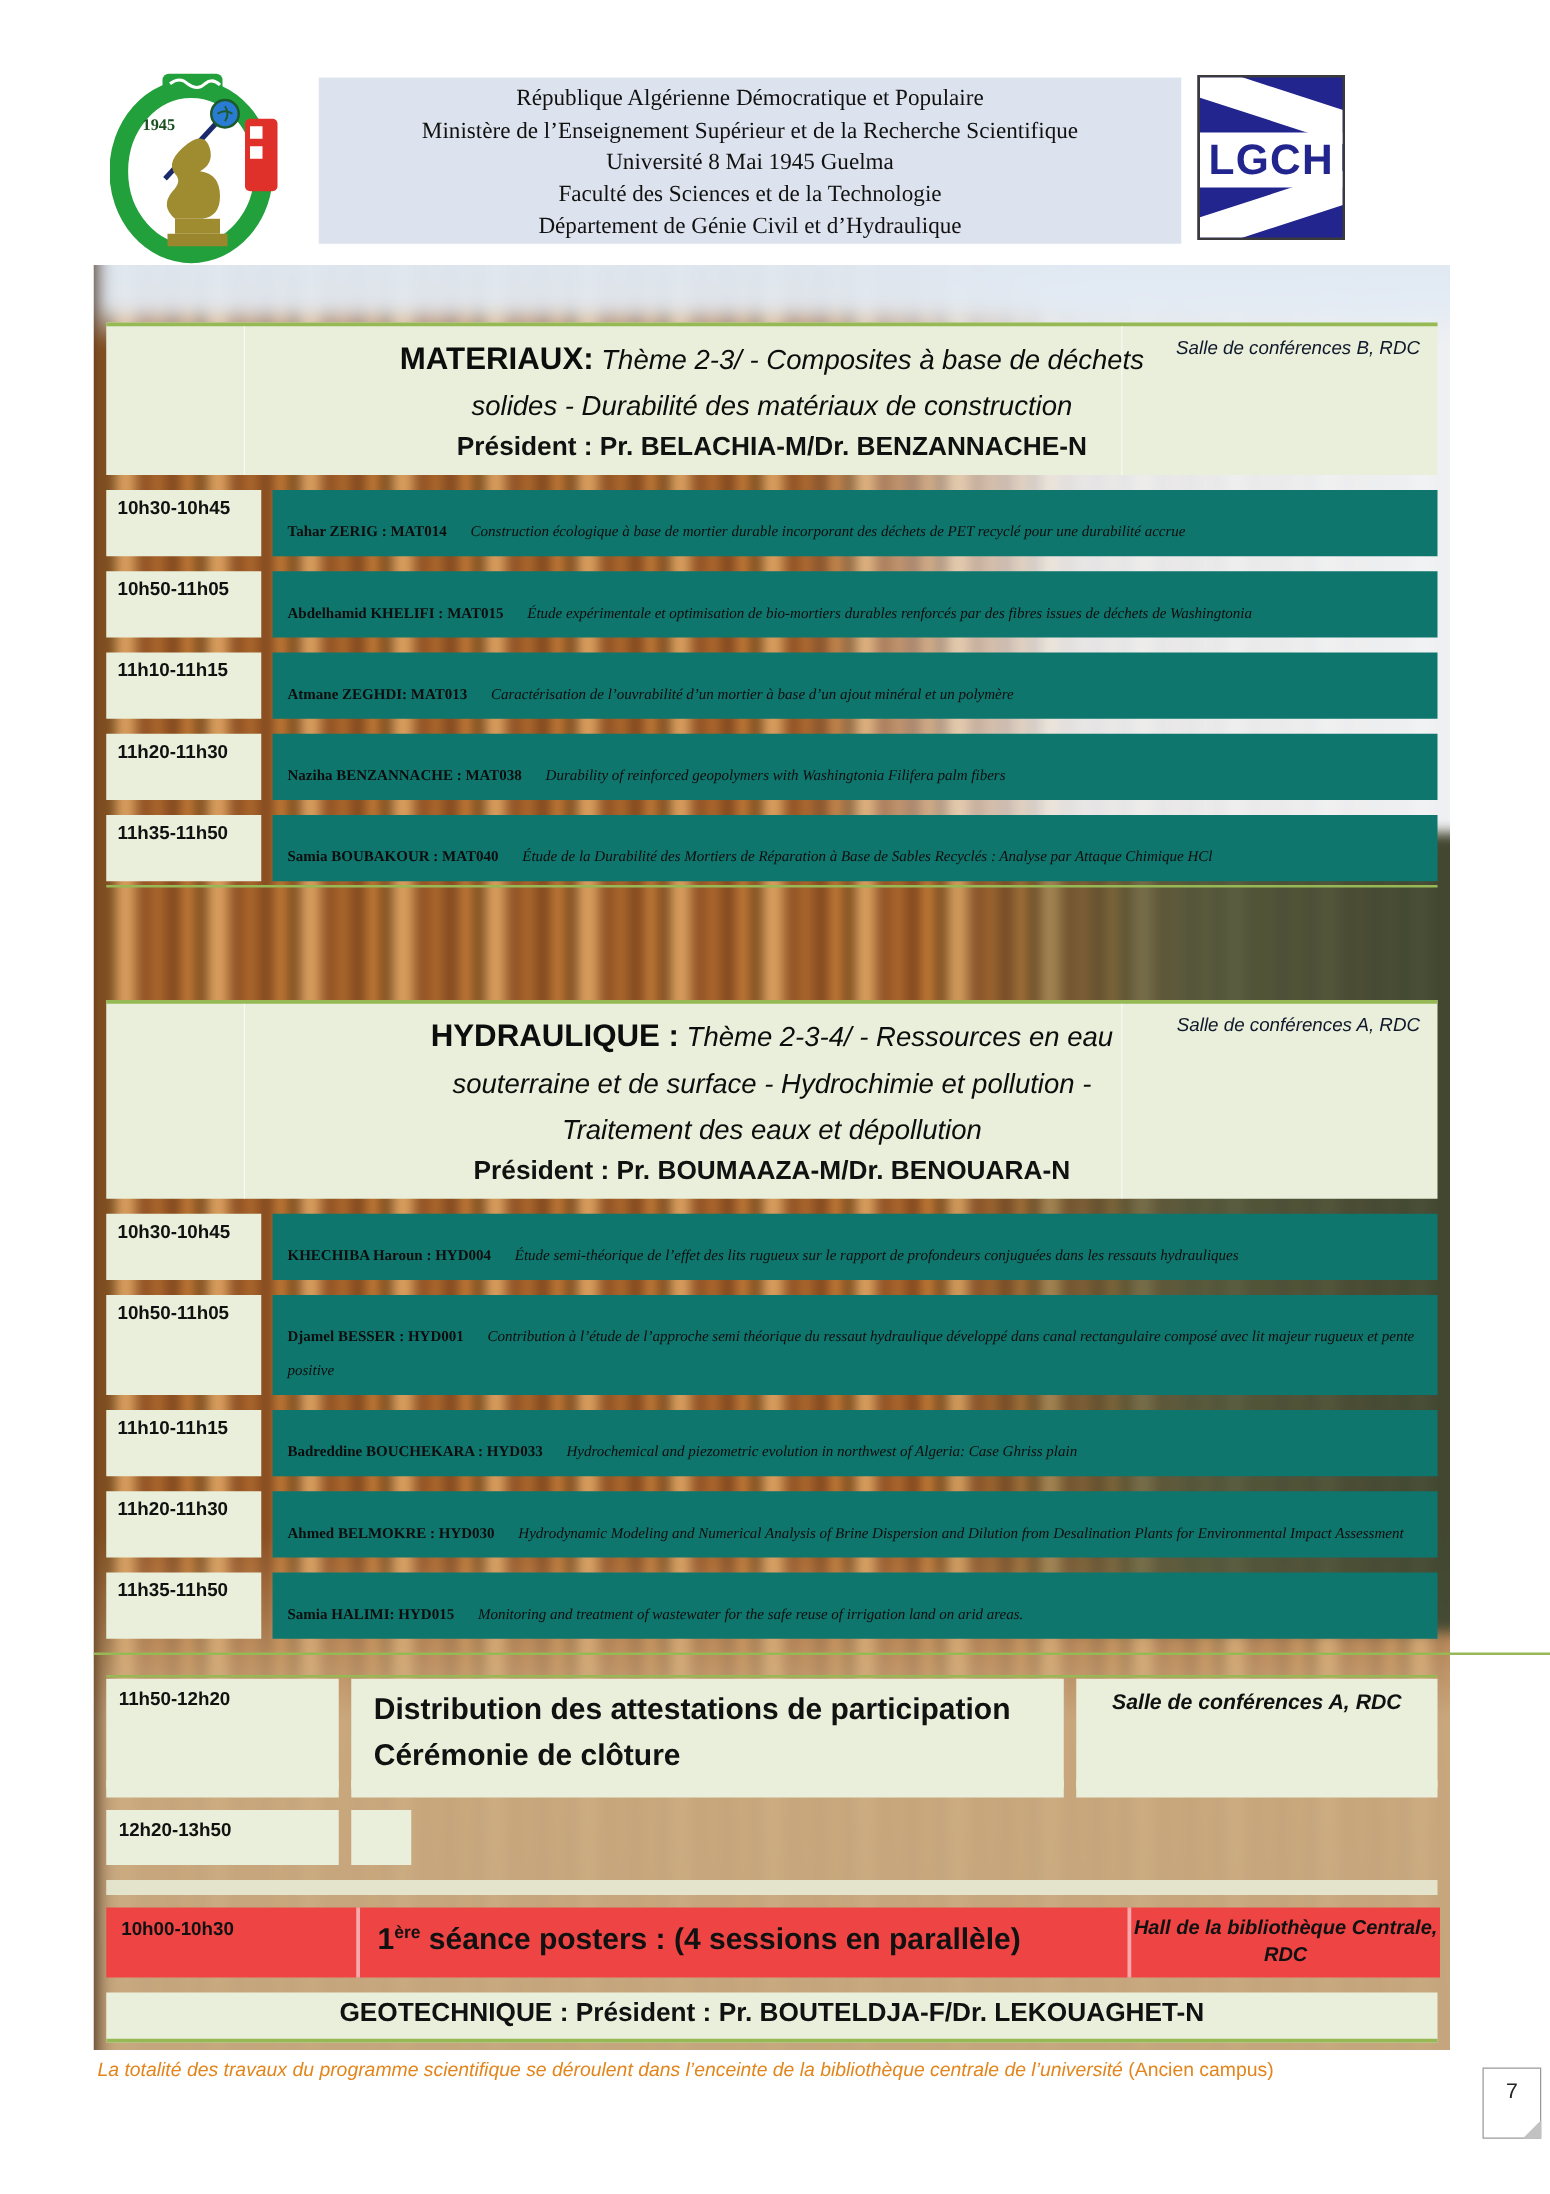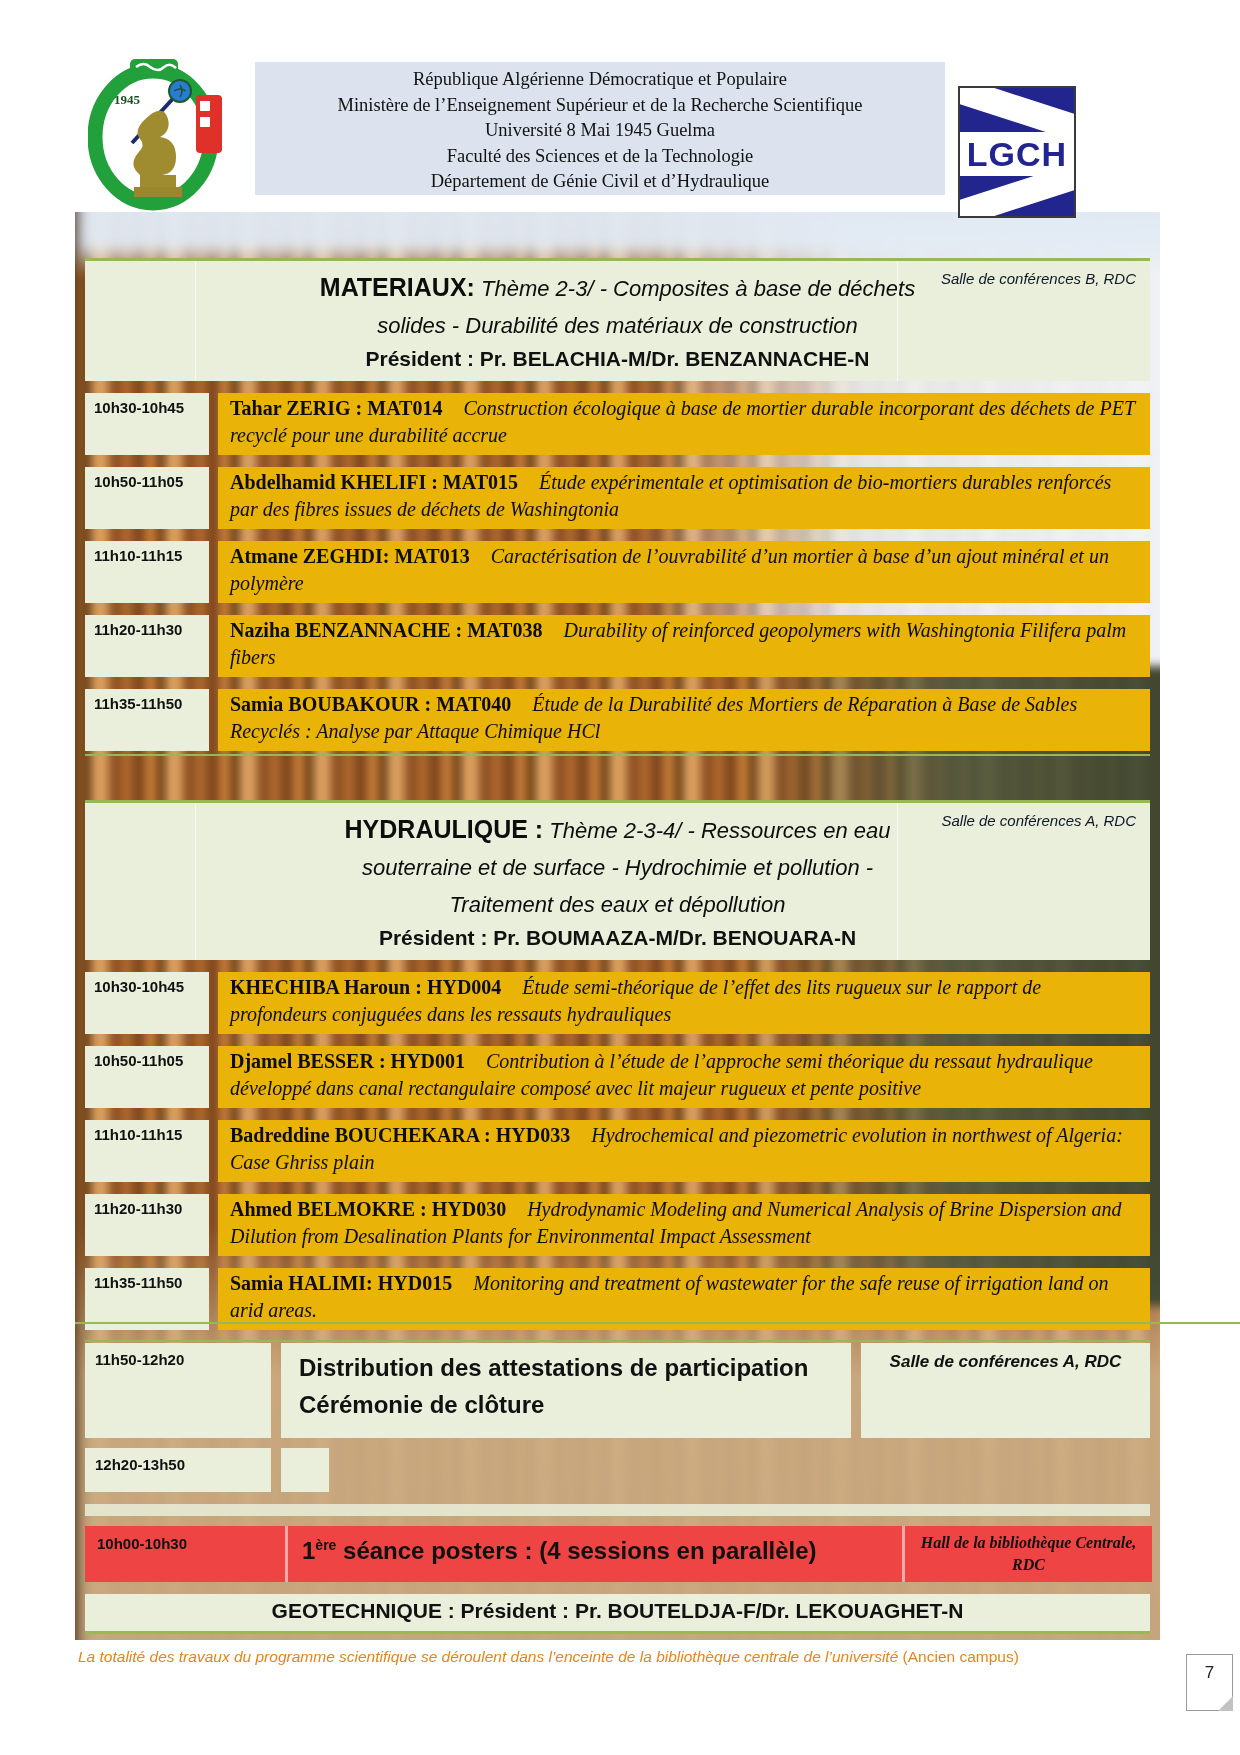--- a/index.html
+++ b/index.html
@@ -21,21 +21,21 @@
     background-position:0 0,0 0,0 0,0 470px,0 100%,0 0;
     background-repeat:no-repeat,no-repeat,no-repeat,no-repeat,no-repeat,repeat;}
 
   .z{position:absolute;z-index:2;}
 
   
   .banner{left:255px;top:62px;width:690px;height:133px;background:#dde3ee;
           font-family:"Liberation Serif",serif;font-weight:normal;text-align:center;
           font-size:18.5px;line-height:25.5px;padding-top:5px;box-sizing:border-box;}
   .logo-univ{left:88px;top:55px;width:135px;height:160px;}
-  .lgch{left:958px;top:86px;width:118px;height:132px;background:#23258f;border:2px solid #3a3a3a;
+  .lgch{left:958px;top:60px;width:118px;height:132px;background:#23258f;border:2px solid #3a3a3a;
         box-sizing:border-box;position:absolute;overflow:hidden;padding-left:40px;}
   .lgch .stripe{position:absolute;left:-30px;right:-30px;height:26px;background:#ffffff;}
   .lgch .s1{top:8px;transform:rotate(18deg);}
   .lgch .s2{bottom:8px;transform:rotate(-18deg);}
   .lgch .band{position:absolute;left:0;right:0;top:44px;height:44px;background:#ffffff;
               display:flex;align-items:center;justify-content:center;}
   .lgch .band span{color:#23258f;font-weight:bold;font-size:34px;letter-spacing:1px;
                    font-family:"Liberation Sans",sans-serif;}
 
   
@@ -44,22 +44,22 @@
              padding:8px 12px 10px;box-sizing:border-box;}
   .vline{position:absolute;top:0;bottom:0;width:1px;background:rgba(255,255,255,0.65);}
   .room{position:absolute;top:9px;right:14px;font-style:italic;font-size:15px;color:#0f172a;}
   .sess-title{max-width:615px;margin:0 auto;text-align:center;font-size:22px;line-height:37px;color:#0d0d0d;}
   .sess-name{font-weight:bold;font-size:25px;}
   .sess-theme{font-style:italic;}
   .sess-pres{text-align:center;font-weight:bold;font-size:21px;margin-top:3px;}
   .talk{display:flex;gap:9px;margin-top:12px;}
   .talk-time{flex:0 0 124px;background:#e9efda;font-weight:bold;font-size:15px;
              padding:6px 0 0 9px;box-sizing:border-box;}
-  .talk-body{flex:1;background:#eab308;padding:2px 12px 6px;box-sizing:border-box;
-             font-family:"Liberation Serif",serif;font-size:20px;line-height:27px;color:#0d0d0d;}
+  .talk-body{flex:1;background:#0f766e;padding:20px 12px 6px;box-sizing:border-box;
+             font-family:"Liberation Serif",serif;font-size:12px;line-height:27px;color:#0d0d0d;}
   .talk-author{font-weight:bold;}
   .talk-code{font-weight:bold;margin-right:16px;}
   .talk-title{font-style:italic;}
   .hr-green{height:2px;background:#96b855;margin-top:3px;}
 
   
   .divider{left:75px;top:1322px;width:1165px;height:2px;background:#96b855;}
   .closing{left:85px;top:1340px;width:1065px;display:flex;gap:10px;border-top:2px solid #96b855;padding-top:1px;}
   .c-cell{background:#e9efda;box-sizing:border-box;}
   .c-time{flex:0 0 186px;font-weight:bold;font-size:15px;padding:8px 0 0 10px;}
@@ -72,21 +72,21 @@
   .lunch{left:85px;top:1448px;width:1065px;display:flex;gap:10px;height:44px;}
   .l-time{flex:0 0 186px;background:#e9efda;font-weight:bold;font-size:15px;padding:8px 0 0 10px;box-sizing:border-box;}
   .l-main{flex:1;background:#e9efda;font-size:23px;padding:7px 0 0 18px;box-sizing:border-box;}
   .l-end{flex:0 0 48px;background:#e9efda;}
   .lightstrip{left:85px;top:1504px;width:1065px;height:12px;background:rgba(233,239,218,0.85);}
   .posters{left:85px;top:1526px;width:1067px;display:flex;height:56px;background:#ef4444;}
   .p-time{flex:0 0 200px;font-weight:bold;font-size:15px;padding:9px 0 0 12px;box-sizing:border-box;}
   .p-main{flex:1;font-weight:bold;font-size:24px;padding:11px 0 0 14px;box-sizing:border-box;border-left:3px solid rgba(255,255,255,0.55);}
   .p-main sup{font-size:14px;}
   .p-room{flex:0 0 250px;font-weight:bold;font-style:italic;font-size:16px;line-height:22px;
-          text-align:center;padding-top:6px;box-sizing:border-box;border-left:3px solid rgba(255,255,255,0.55);font-family:Liberation Serif, serif;}
+          text-align:center;padding-top:6px;box-sizing:border-box;border-left:3px solid rgba(255,255,255,0.55);}
   .geotech{left:85px;top:1594px;width:1065px;background:#e9efda;border-bottom:3px solid #96b855;
            text-align:center;font-weight:bold;font-size:21px;padding:5px 0 8px;box-sizing:border-box;}
 
   
   .footnote{left:78px;top:1648px;width:960px;color:#e2851c;font-size:15.5px;}
   .footnote .it{font-style:italic;}
   .pagetab{left:1186px;top:1654px;width:47px;height:57px;background:#ffffff;border:1.5px solid #9a9a9a;
            box-sizing:border-box;font-size:17px;color:#222;}
   .pagetab .num{position:absolute;top:8px;left:0;right:0;text-align:center;}
   .pagetab .fold{position:absolute;right:-1px;bottom:-1px;width:0;height:0;

